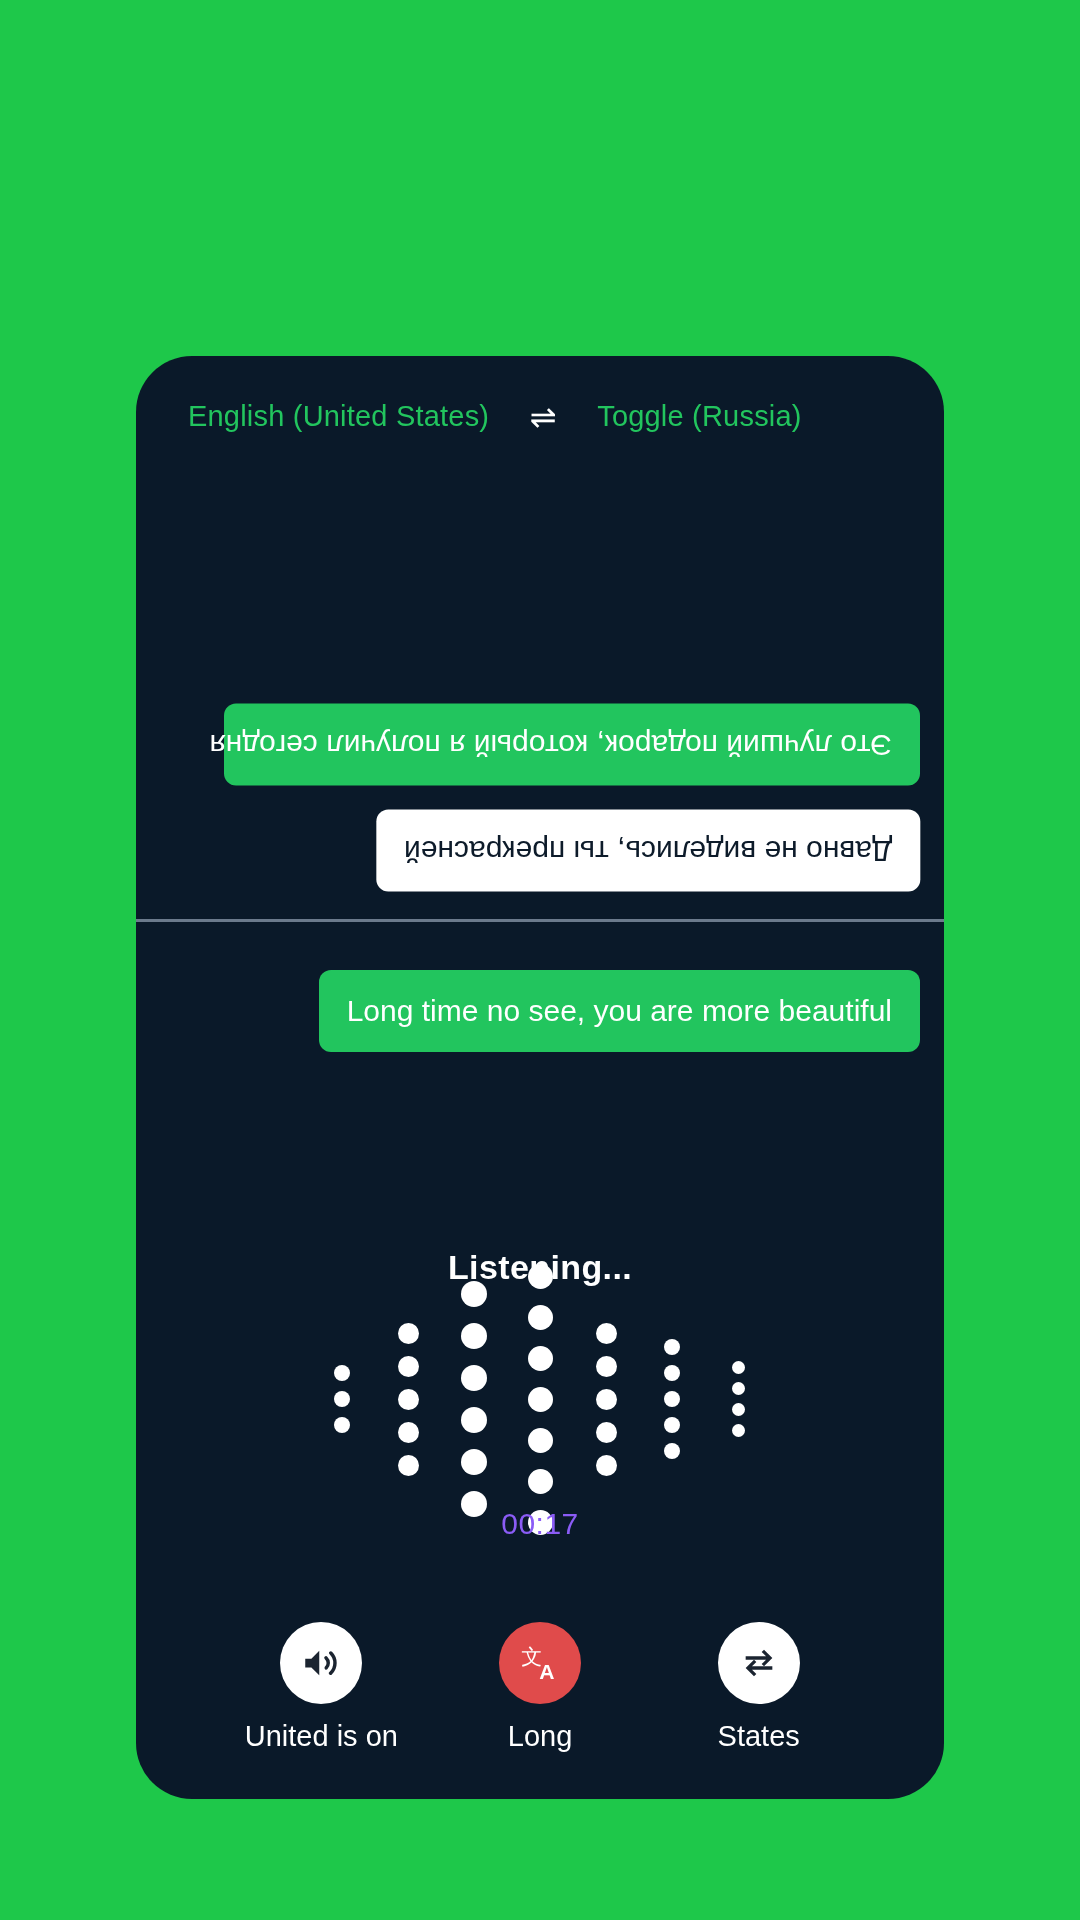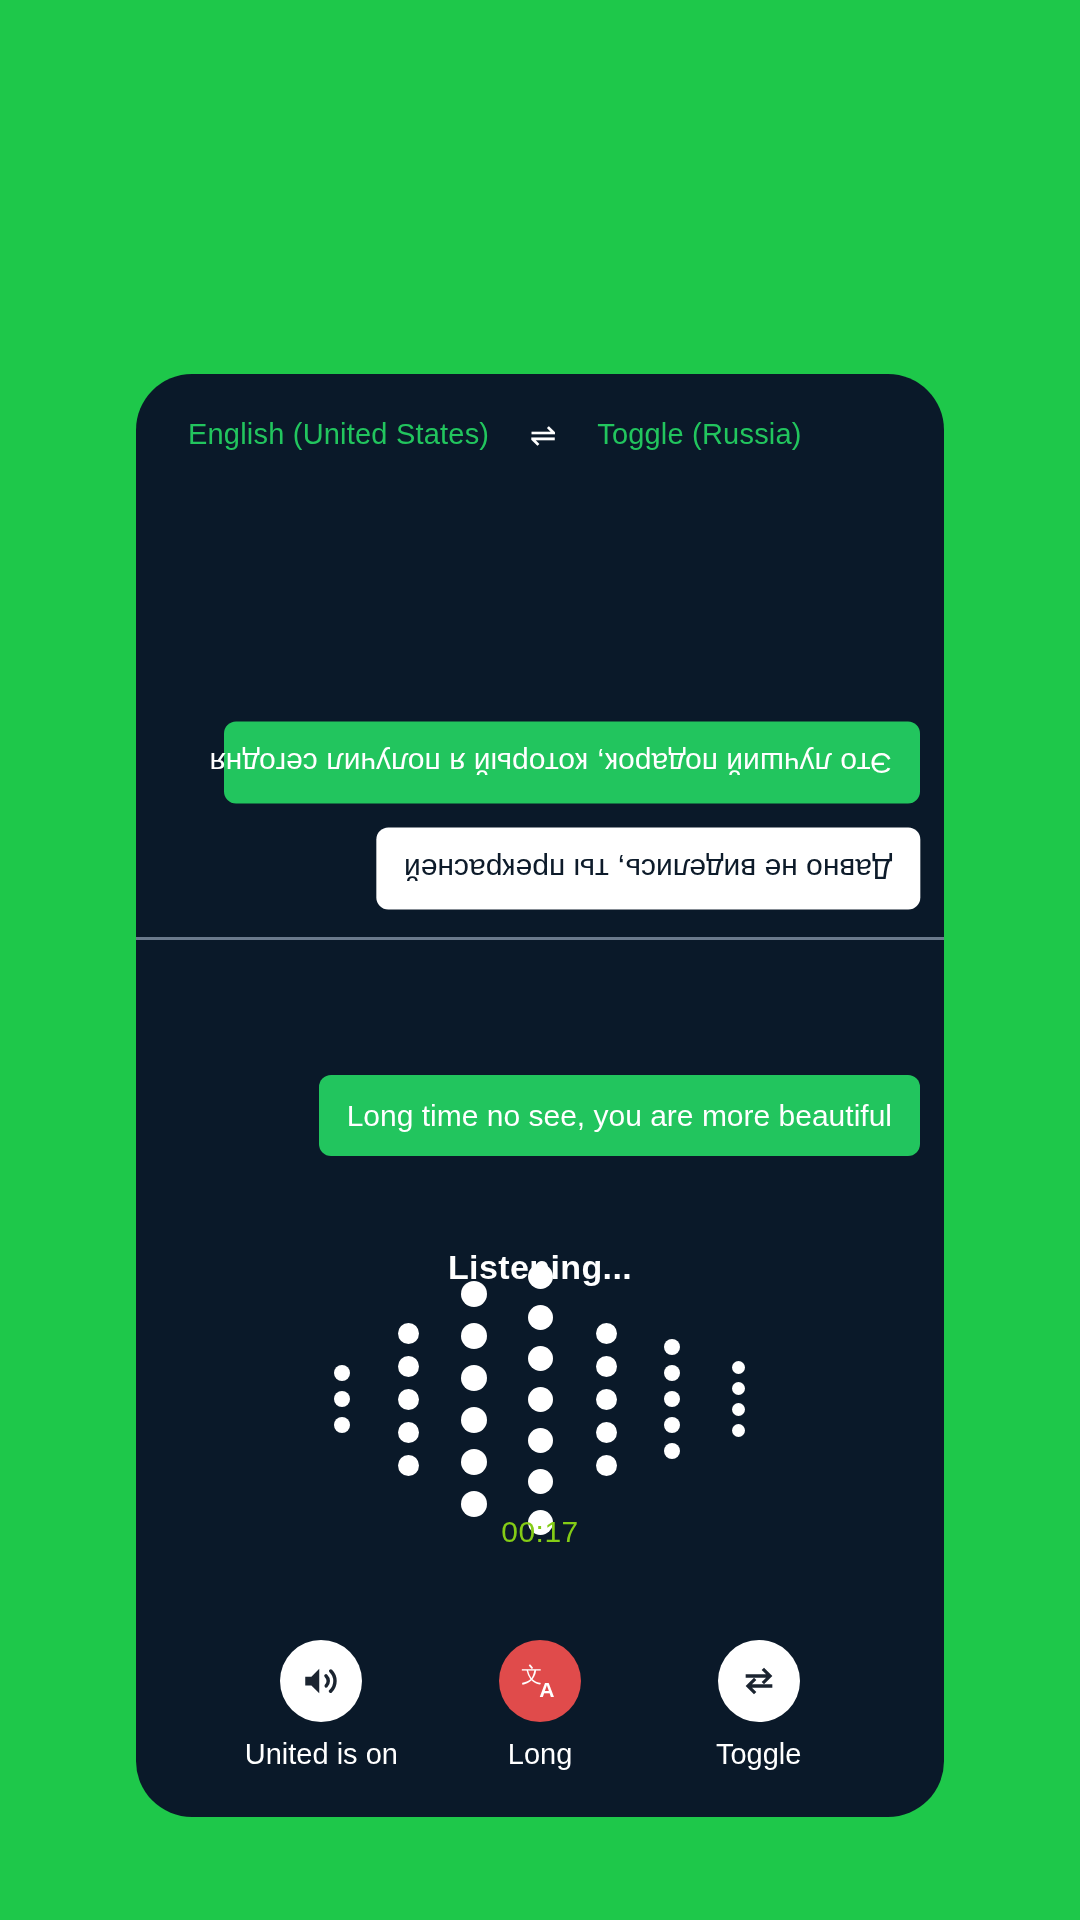--- a/index.html
+++ b/index.html
@@ -30,21 +30,21 @@
     font-weight: 700;
     letter-spacing: 4px;
     line-height: 1;
     font-family: "DejaVu Sans", "Liberation Sans", sans-serif;
   }
 
   
   .phone {
     position: absolute;
     left: 136px;
-    top: 374px;
+    top: 356px;
     width: 808px;
     height: 1443px;
     background: #0a1929;
     border-radius: 56px 56px 56px 56px;
     overflow: hidden;
     display: flex;
     flex-direction: column;
   }
 
   
@@ -81,22 +81,22 @@
   }
   .divider {
     height: 3px;
     background: #6b7a8c;
     width: 100%;
   }
   .pane-bottom {
     flex: 0 0 210px;
     display: flex;
     flex-direction: column;
-    justify-content: flex-end;
-    padding-top: 18px;
+    justify-content: flex-start;
+    padding-top: 36px;
   }
 
   .bubble-row {
     display: flex;
     padding: 0 24px;
     margin: 12px 0;
   }
   .bubble-row.right { justify-content: flex-end; }
   .bubble-row.left  { justify-content: flex-start; }
 
@@ -148,22 +148,22 @@
     flex-direction: column;
     align-items: center;
     justify-content: center;
   }
   .vdot {
     background: #ffffff;
     border-radius: 50%;
   }
 
   .timer {
-    margin-top: 26px;
-    color: #84cc16;
+    margin-top: 18px;
+    color: #8b5cf6;
     font-size: 30px;
     letter-spacing: .5px;
   }
 
   
   .controls {
     display: flex;
     justify-content: space-between;
     align-items: flex-start;
     padding: 26px 76px 0 76px;
@@ -309,19 +309,19 @@
 
       <div class="ctrl">
         <div class="ctrl-circle">
           <span>
             <svg width="40" height="40" viewBox="0 0 24 24" fill="#1b2430">
               <path d="M4 8.5h12.2l-2.6-2.6 1.4-1.4 5 5-5 5-1.4-1.4 2.6-2.6H4v-2z" transform="translate(0,-0.5)"></path>
               <path d="M20 15.5H7.8l2.6 2.6-1.4 1.4-5-5 5-5 1.4 1.4-2.6 2.6H20v2z" transform="translate(0,0.5)"></path>
             </svg>
           </span>
         </div>
-        <div class="ctrl-label">Toggle</div>
+        <div class="ctrl-label">States</div>
       </div>
 
     </div>
 
   </div>
 </div>
 
 </body></html>

